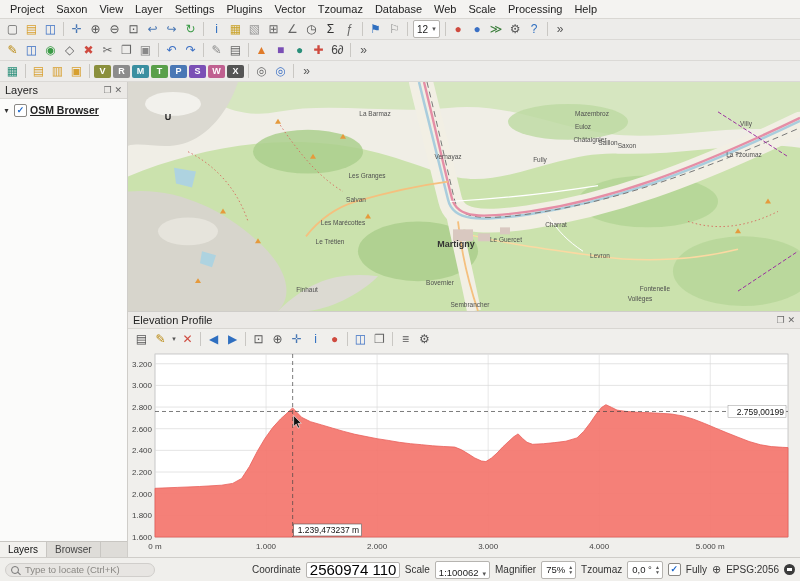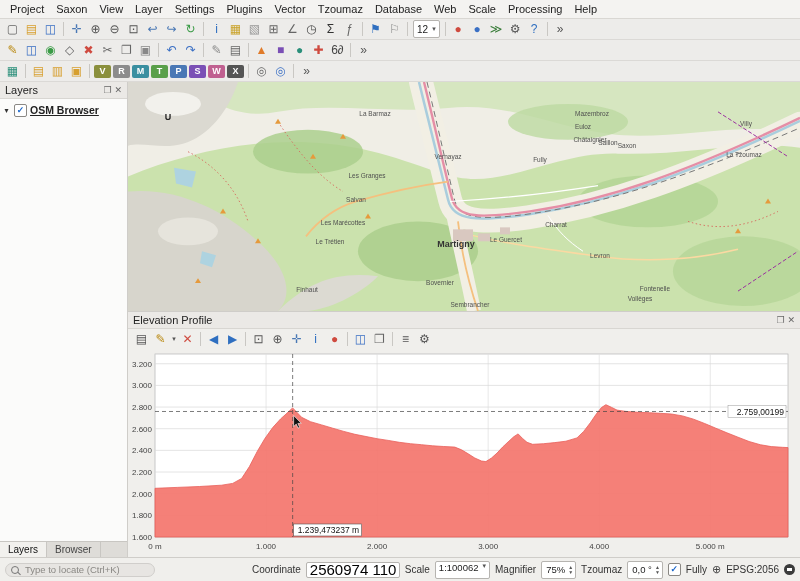--- a/index.html
+++ b/index.html
@@ -45,21 +45,21 @@
   .tick.dark{font-size:8.5px;fill:#111;}
   
   .statusbar{height:24px;display:flex;align-items:center;gap:5px;padding:0 5px;background:#f0efec;border-top:1px solid #cfcdc9;font-size:10px;box-sizing:border-box;}
   .locate-box{width:150px;height:14px;background:#e7e5e2;border:1px solid #d0cecb;border-radius:7px;display:flex;align-items:center;padding:0 5px;gap:4px;box-sizing:border-box;}
   .mag-icon{width:6px;height:6px;border:1.3px solid #777;border-radius:50%;position:relative;flex:none;}
   .mag-icon::after{content:"";position:absolute;width:4px;height:1.3px;background:#777;transform:rotate(45deg);left:5px;top:6px;}
   .locate-box input{border:none;background:transparent;outline:none;font-size:9.5px;width:120px;font-family:"Liberation Sans",sans-serif;color:#333;}
   .locate-box input::placeholder{color:#8a8884;}
   .sb-label{color:#333;}
   .sb-input{height:14px;background:#fff;border:1px solid #b6b4b0;border-radius:2px;font-size:15px;padding:0 3px;width:86px;font-family:"Liberation Sans",sans-serif;box-sizing:content-box;}
-  .sb-combo{height:16px;background:#fff;border:1px solid #b6b4b0;border-radius:2px;display:inline-flex;align-items:flex-start;padding:0 3px;gap:4px;font-size:9.5px;}
+  .sb-combo{height:16px;background:#fff;border:1px solid #b6b4b0;border-radius:2px;display:inline-flex;align-items:flex-end;padding:0 3px;gap:4px;font-size:9.5px;}
   .sb-combo .arr{font-size:7px;color:#555;}
   .sb-spin{height:16px;background:#fff;border:1px solid #b6b4b0;border-radius:2px;display:inline-flex;align-items:center;padding:0 2px 0 4px;font-size:9.5px;gap:3px;}
   .spin-arrows{display:inline-flex;flex-direction:column;font-size:5px;color:#555;line-height:5px;}
   .sb-check{width:11px;height:11px;background:#fff;border:1px solid #8a8884;border-radius:2px;display:inline-flex;align-items:center;justify-content:center;font-size:9px;color:#1a66c9;font-weight:bold;line-height:1;}
   .crs-icon{font-size:11px;color:#444;}
   .msg-icon{width:11px;height:11px;border-radius:50%;background:#3b3b3b;display:inline-block;position:relative;}
   .msg-icon::after{content:"";position:absolute;left:3px;top:4px;width:5px;height:3px;background:#fff;}
 </style>
 </head>
 <body>

